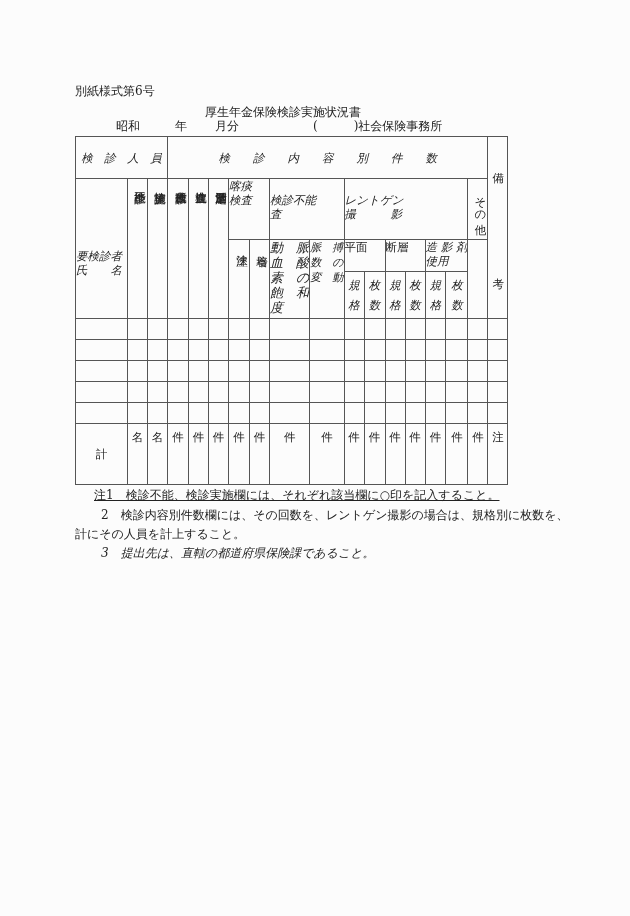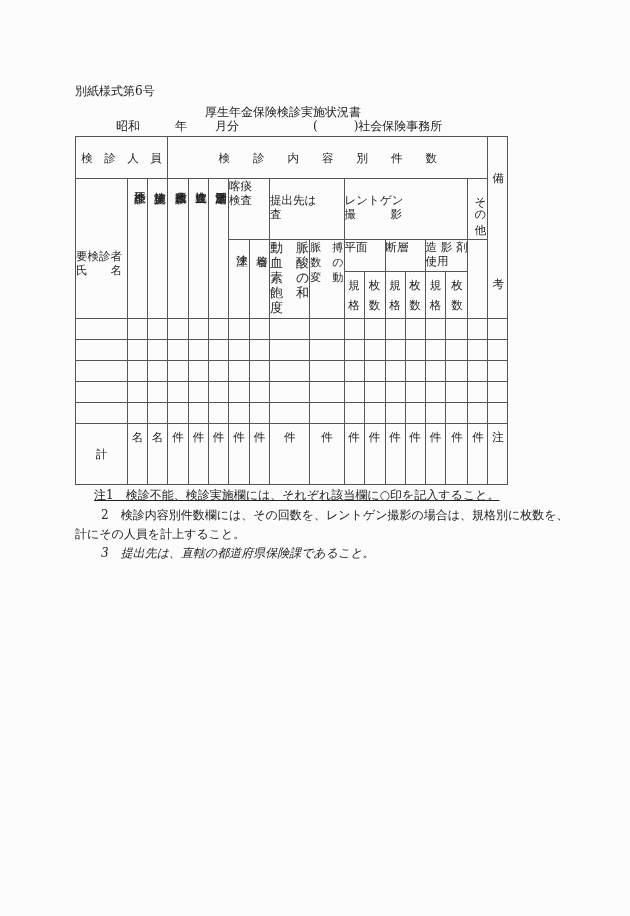--- a/index.html
+++ b/index.html
@@ -4,21 +4,21 @@
 <style>
   html, body { margin:0; padding:0; }
   body { width:630px; height:916px; background:#fcfcfc; position:relative; overflow:hidden;
          font-family:"DejaVu Serif","Liberation Serif",serif; color:#222; }
   .t { position:absolute; white-space:nowrap; font-size:12px; line-height:14px; }
   table.grid { position:absolute; left:75px; top:136px; border-collapse:collapse; table-layout:fixed; }
   table.grid td { border:1px solid #555; padding:0; vertical-align:top; font-size:11.5px; line-height:14px; overflow:hidden; }
   .vt { writing-mode:vertical-rl; text-orientation:upright; letter-spacing:0px; padding-top:4px !important; padding-left:1px; }
   .center { text-align:center; vertical-align:middle !important; }
   .unit { text-align:center; padding-top:6px !important; }
-  .pre { white-space:pre; }
+  .pre { white-space:pre;font-style:italic; }
 </style>
 </head>
 <body>
 
 <div class="t" style="left:75px;top:84px;">別紙様式第6号</div>
 <div class="t" style="left:205px;top:105px;">厚生年金保険検診実施状況書</div>
 <div class="t" style="left:116px;top:119px;">昭和</div>
 <div class="t" style="left:175px;top:119px;">年</div>
 <div class="t" style="left:215px;top:119px;">月分</div>
 <div class="t" style="left:313px;top:119px;">(　　　)社会保険事務所</div>
@@ -58,21 +58,21 @@
   <tr style="height:61px">
     <td rowspan="3" class="pre" style="vertical-align:middle;padding-top:28px">要検診者
 氏　　名</td>
     <td rowspan="3" class="vt">検診不能</td>
     <td rowspan="3" class="vt">検診実施</td>
     <td rowspan="3" class="vt">診断書作成</td>
     <td rowspan="3" class="vt">血沈検査</td>
     <td rowspan="3" class="vt">肺活量測定</td>
     <td colspan="2" class="pre" style="padding-top:0">喀痰
 検査</td>
-    <td colspan="2" class="pre" style="padding-top:14px">提出先は
+    <td colspan="2" class="pre" style="padding-top:14px">検診不能
 査</td>
     <td colspan="6" class="pre" style="padding-top:14px">レントゲン
 撮　　　影</td>
     <td class="vt" style="padding-top:10px !important">その他</td>
   </tr>
 
   <tr style="height:32px">
     <td rowspan="2" class="vt" style="padding-top:6px !important">塗沫</td>
     <td rowspan="2" class="vt" style="padding-top:6px !important">培養</td>
     <td rowspan="2" class="pre" style="font-size:13px;line-height:15px">動　脈

